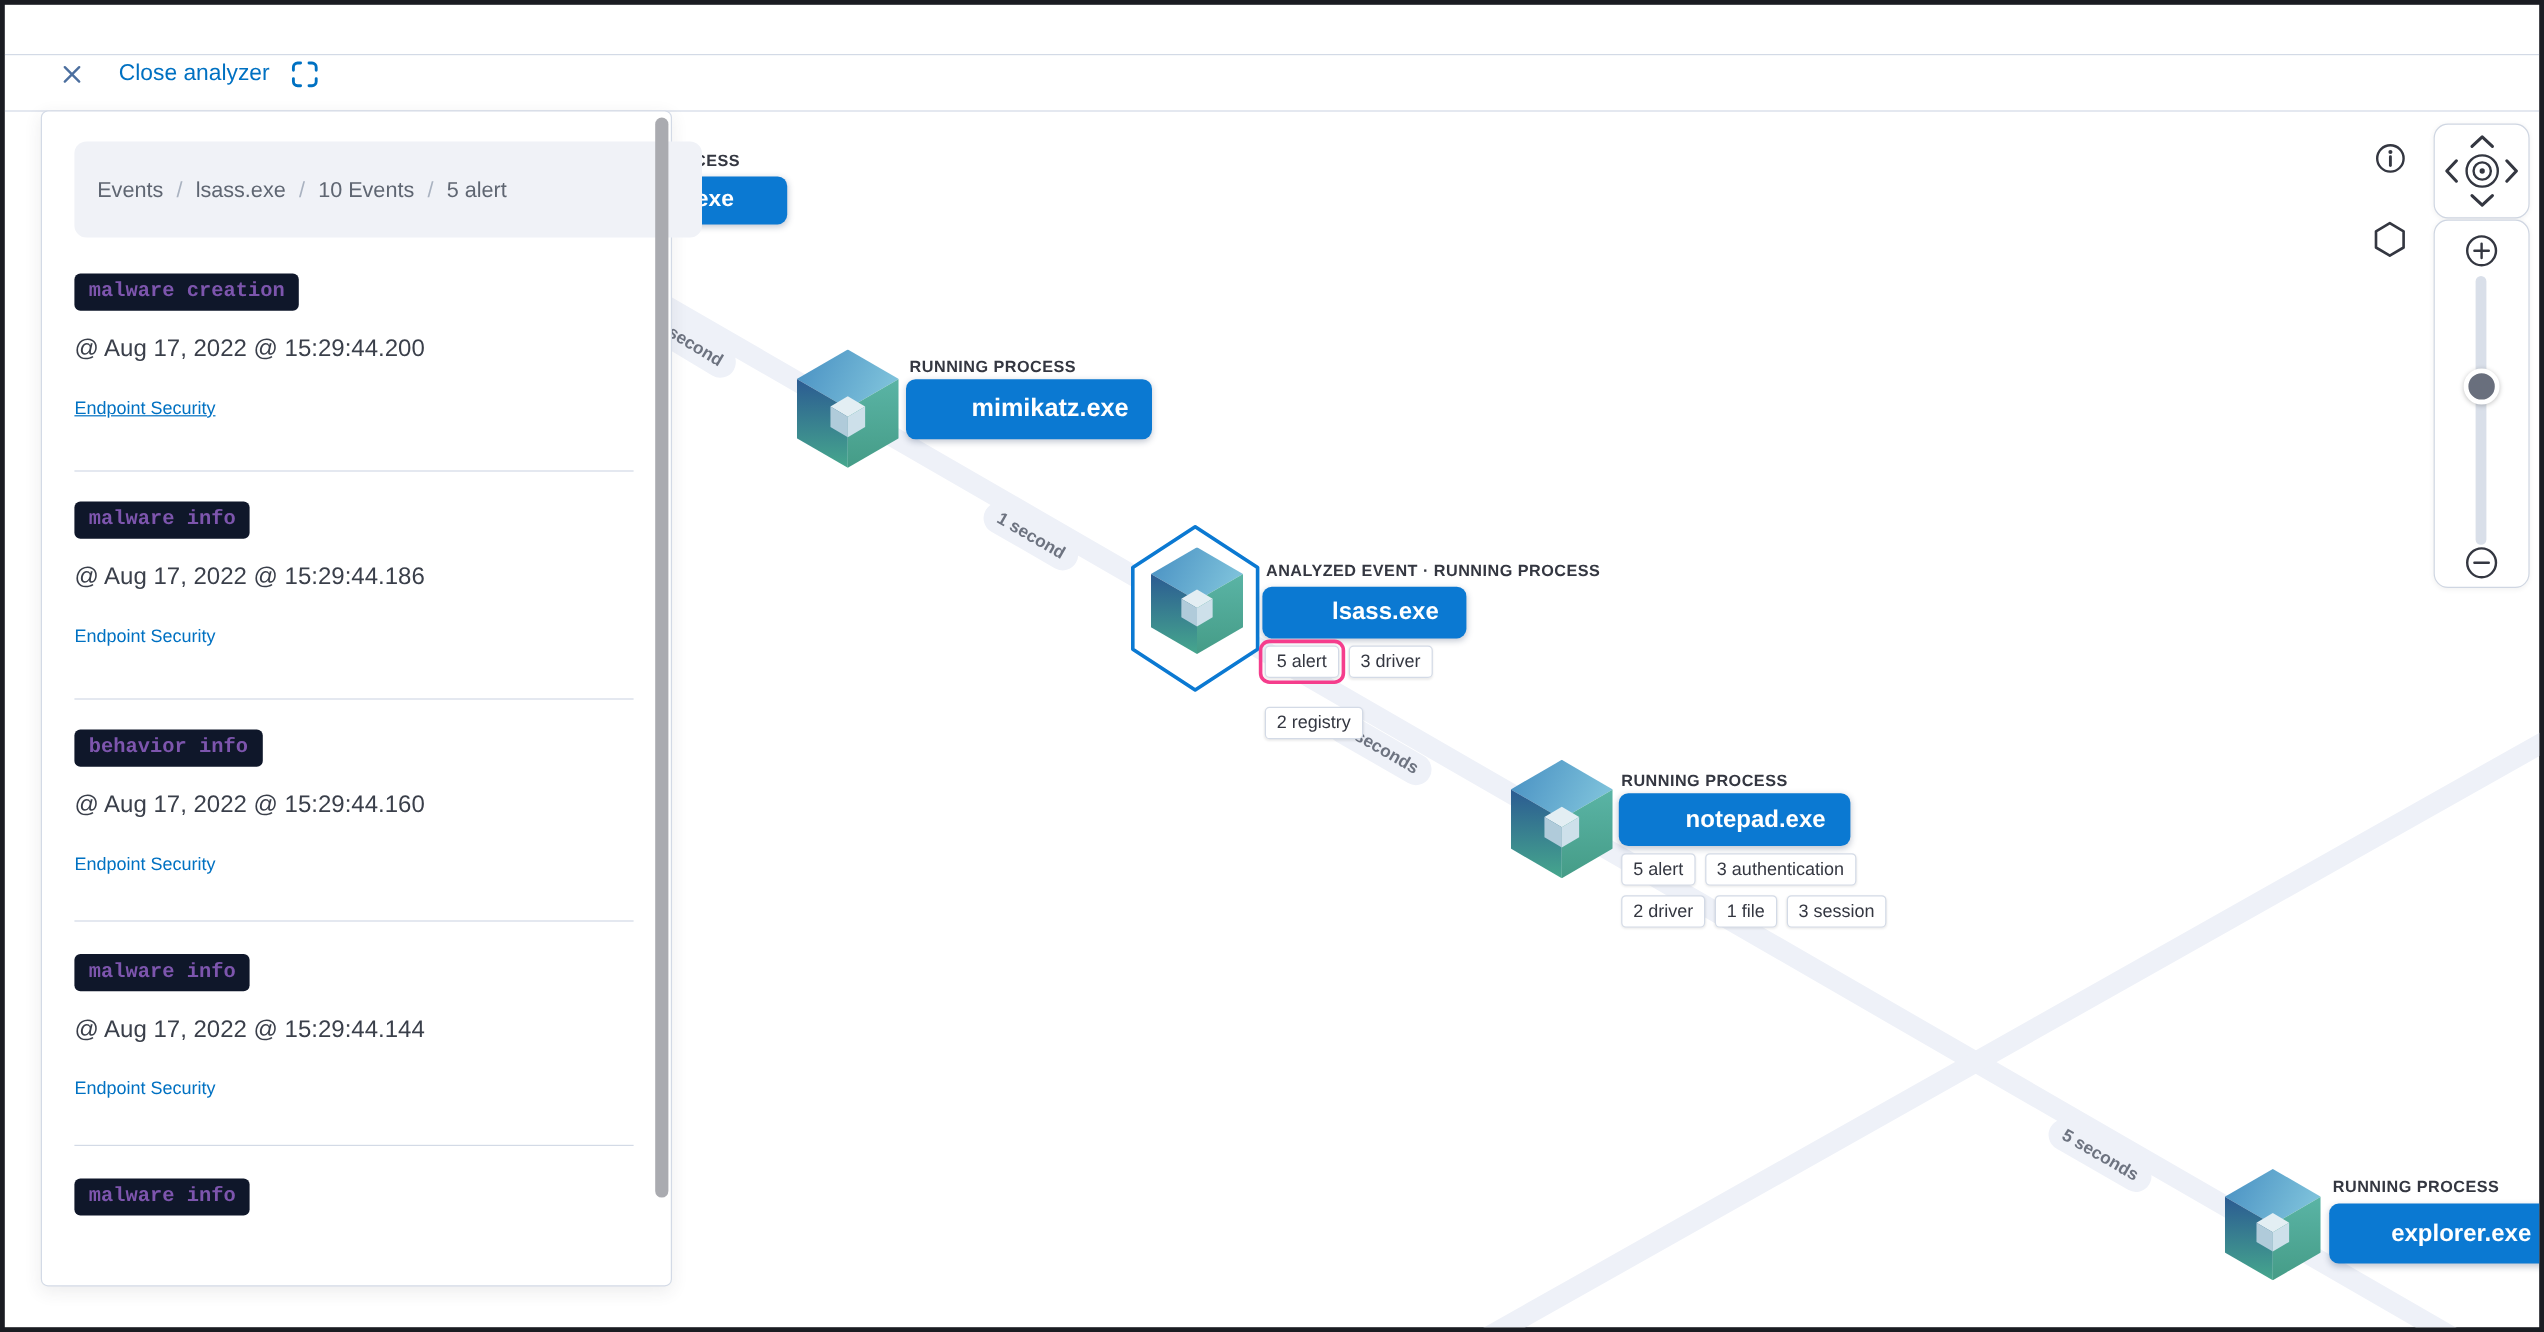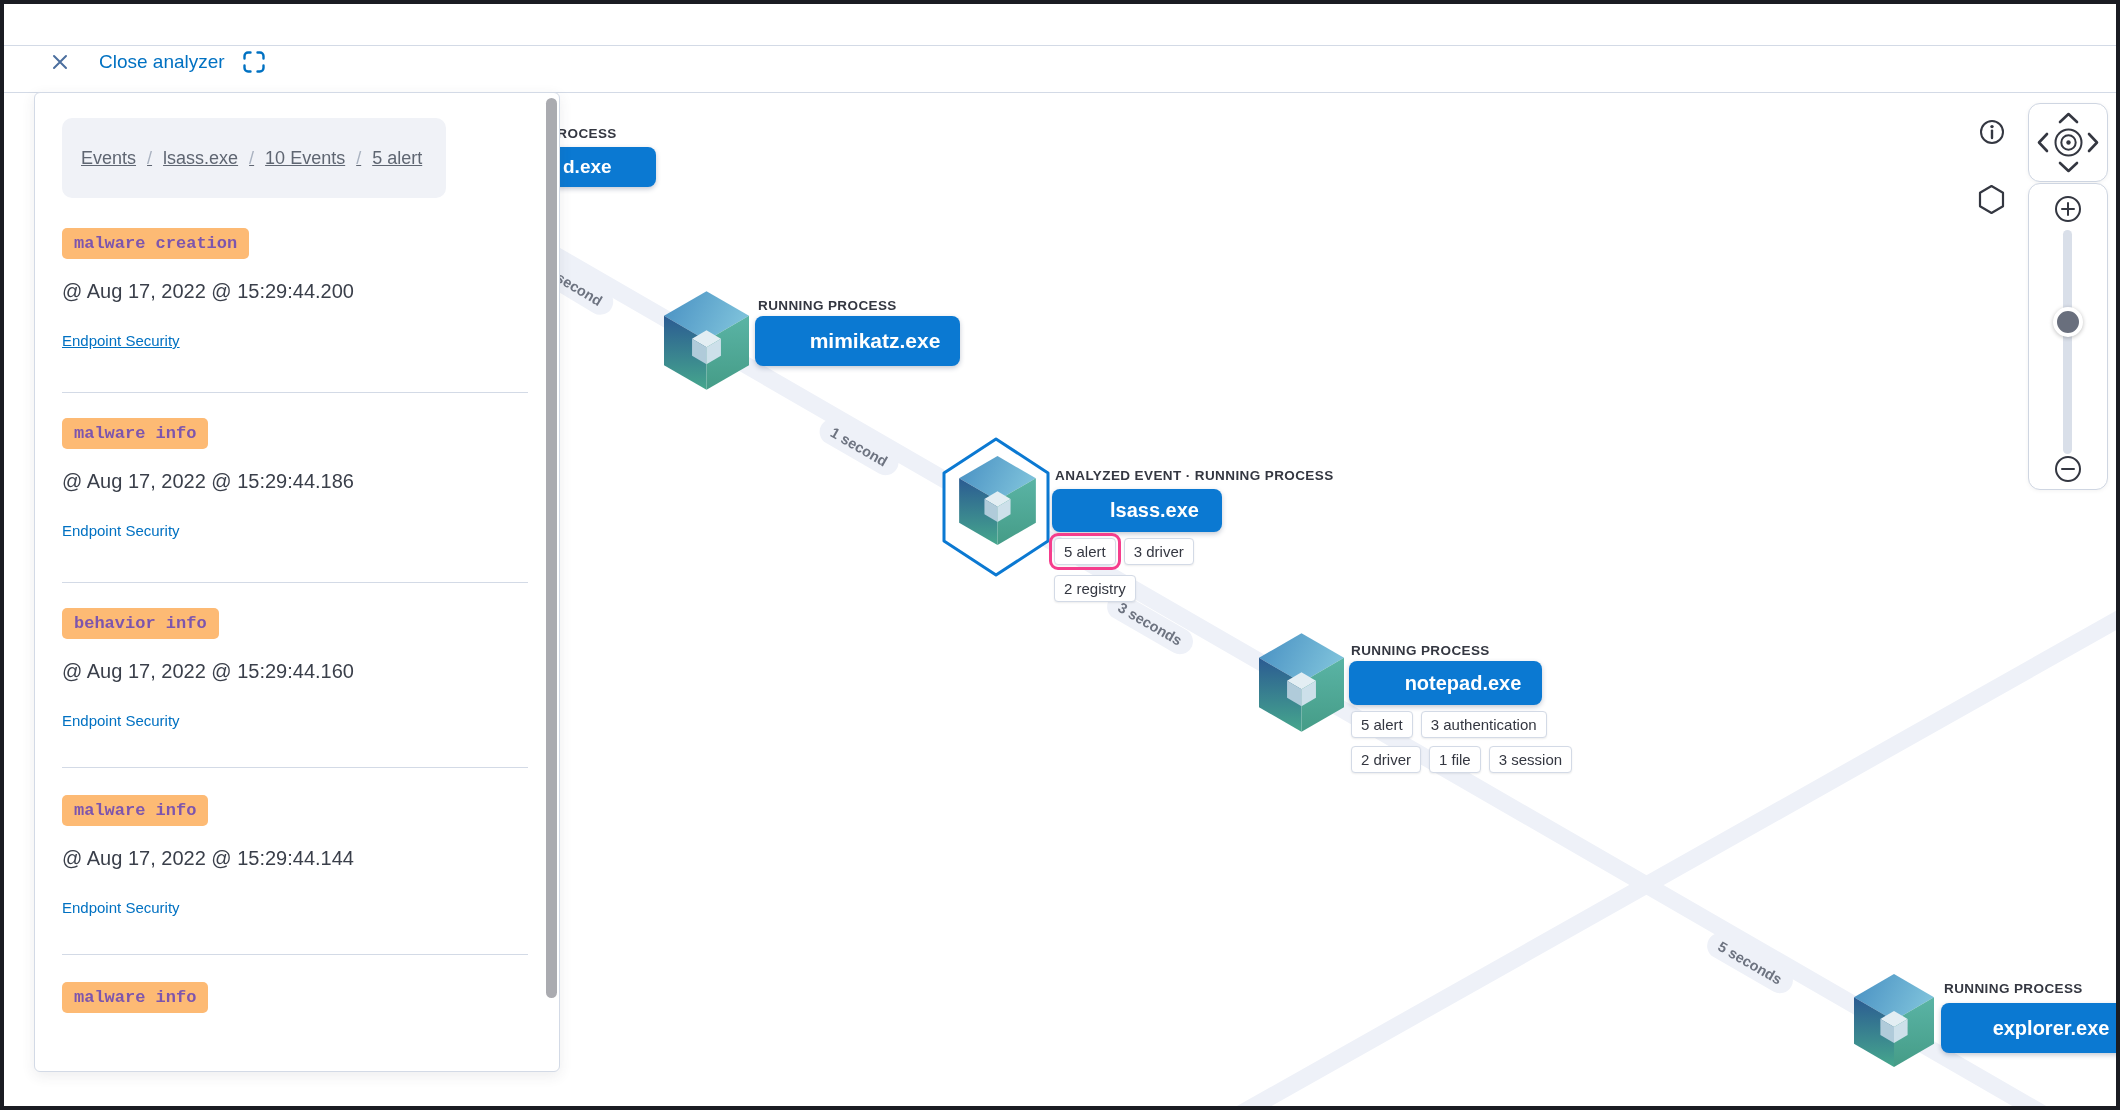--- a/index.html
+++ b/index.html
@@ -56,30 +56,30 @@
   .zbtn{position:absolute;left:25px;background:none;border:0;padding:0;cursor:pointer;line-height:0;}
   .zbtn.plus{top:11px;} .zbtn.minus{top:271px;}
 
   
   .panel{
     position:absolute;left:30px;top:88px;width:526px;height:980px;z-index:10;
     background:#fff;border:1px solid #d3dae6;border-radius:6px;
     box-shadow:0 4px 14px rgba(52,55,65,.09);box-sizing:border-box;
   }
   .breadcrumb{
-    position:absolute;left:27px;top:25px;width:384px;height:80px;box-sizing:border-box;
+    position:absolute;left:27px;top:25px;width:523px;height:80px;box-sizing:border-box;
     background:#f0f2f7;border-radius:10px;display:flex;align-items:center;gap:11px;
-    padding:0 19px;font-size:18px;color:#5f6672;text-decoration:underline;
+    padding:0 19px;font-size:18px;color:#5f6672;
   }
   .crumb{cursor:pointer;} .crumb-sep{color:#a9b2c0;cursor:default;}
   .event{position:absolute;left:27px;width:466px;}
   .ev0{top:135px}.ev1{top:325px}.ev2{top:515px}.ev3{top:702px}.ev4{top:889px}
   .ev-title{
     display:inline-block;font-family:"Liberation Mono","DejaVu Sans Mono",monospace;
-    font-weight:700;font-size:17px;color:#7d55ad;background:#fdba74;border-radius:5px;
+    font-weight:700;font-size:17px;color:#7d55ad;background:#0f172a;border-radius:5px;
     padding:6px 12px;cursor:pointer;
   }
   .ev-ts{margin-top:21px;font-size:20px;color:#3a3f4a;}
   .ev-src{display:inline-block;margin-top:29px;font-size:15px;color:#0071c2;cursor:pointer;}
   .ev0 .ev-src{text-decoration:underline;}
   .divider{position:absolute;left:27px;width:466px;height:1px;background:#d3dae6;}
   .dv0{top:299px}.dv1{top:489px}.dv2{top:674px}.dv3{top:861px}
   .panel-scrollbar{position:absolute;left:511px;top:5px;width:11px;height:900px;background:#aaabb0;border-radius:6px;cursor:pointer;}
 
   svg{display:block;}
@@ -169,21 +169,21 @@
       <svg width="77" height="89">
           <use href="#cube"></use>
         </svg>
     </span>
     <div class="node-header" style="left:1051px;top:464px">ANALYZED EVENT · RUNNING PROCESS</div>
     <button class="node-btn" style="left:1048px;top:485px;width:170px;height:43px;font-size:20px">lsass.exe</button>
     <div class="badge-row" style="left:1050px;top:534px">
       <span class="badge selected">5 alert</span>
       <span class="badge">3 driver</span>
     </div>
-    <div class="badge-row" style="left:1050px;top:571px">
+    <div class="badge-row" style="left:1050px;top:585px">
       <span class="badge">2 registry</span>
     </div>
 
     <span class="cube" style="left:1255px;top:629px">
       <svg width="85" height="99">
           <use href="#cube"></use>
         </svg>
     </span>
     <div class="node-header" style="left:1347px;top:639px">RUNNING PROCESS</div>
     <button class="node-btn" style="left:1345px;top:657px;width:193px;height:44px;font-size:20px">notepad.exe</button>

